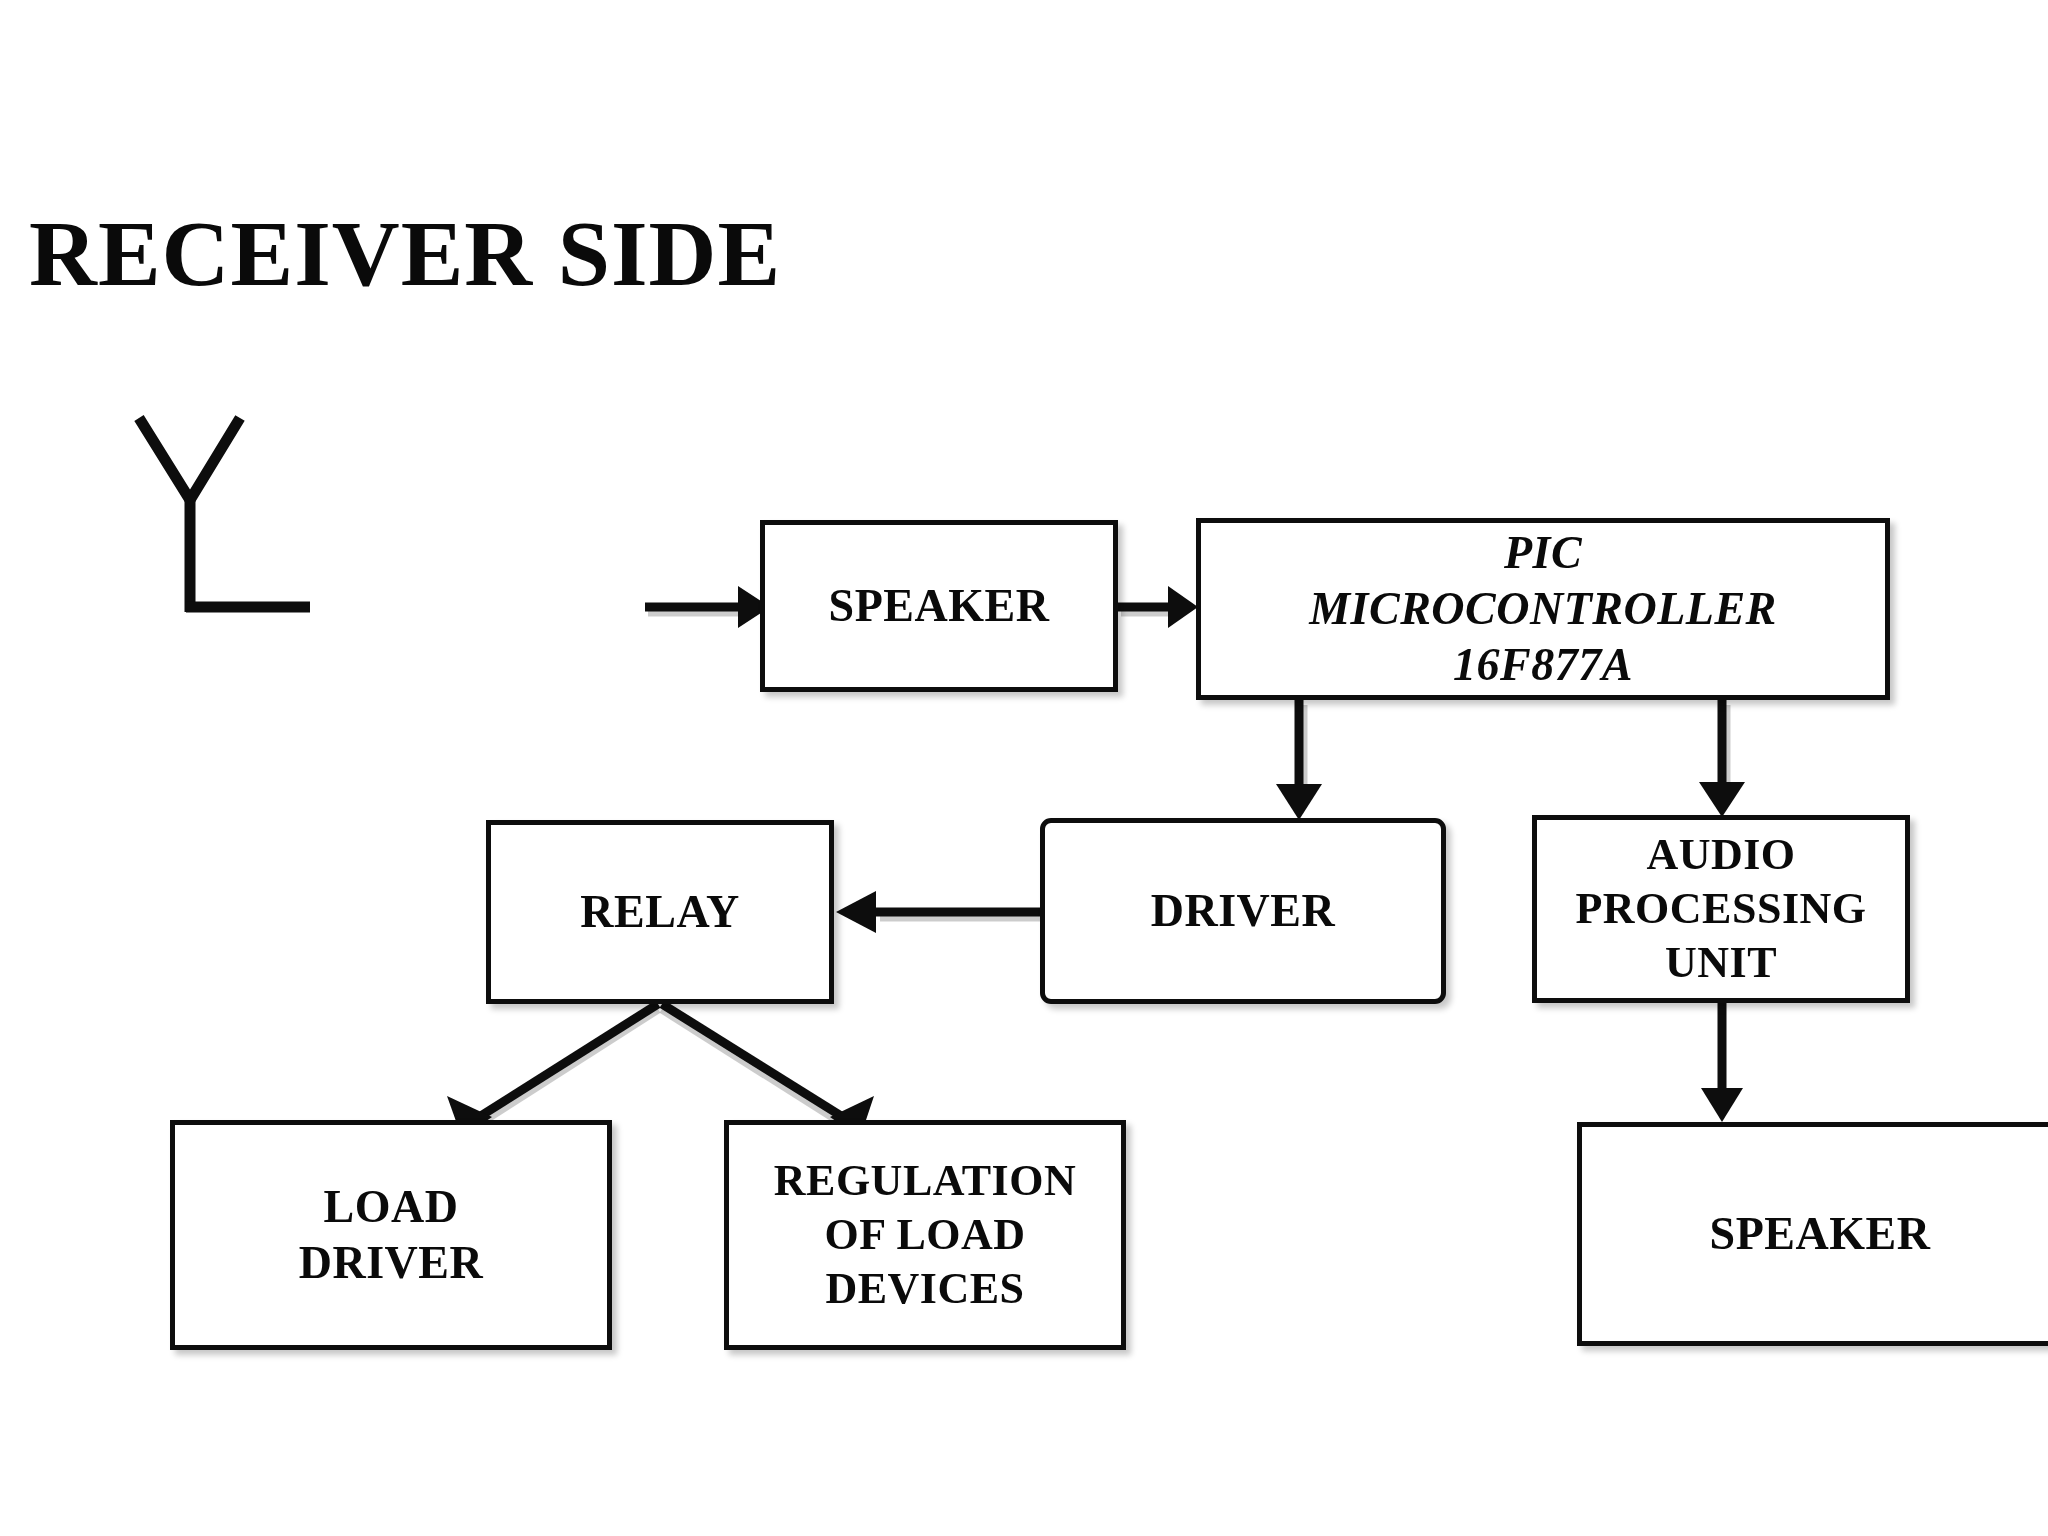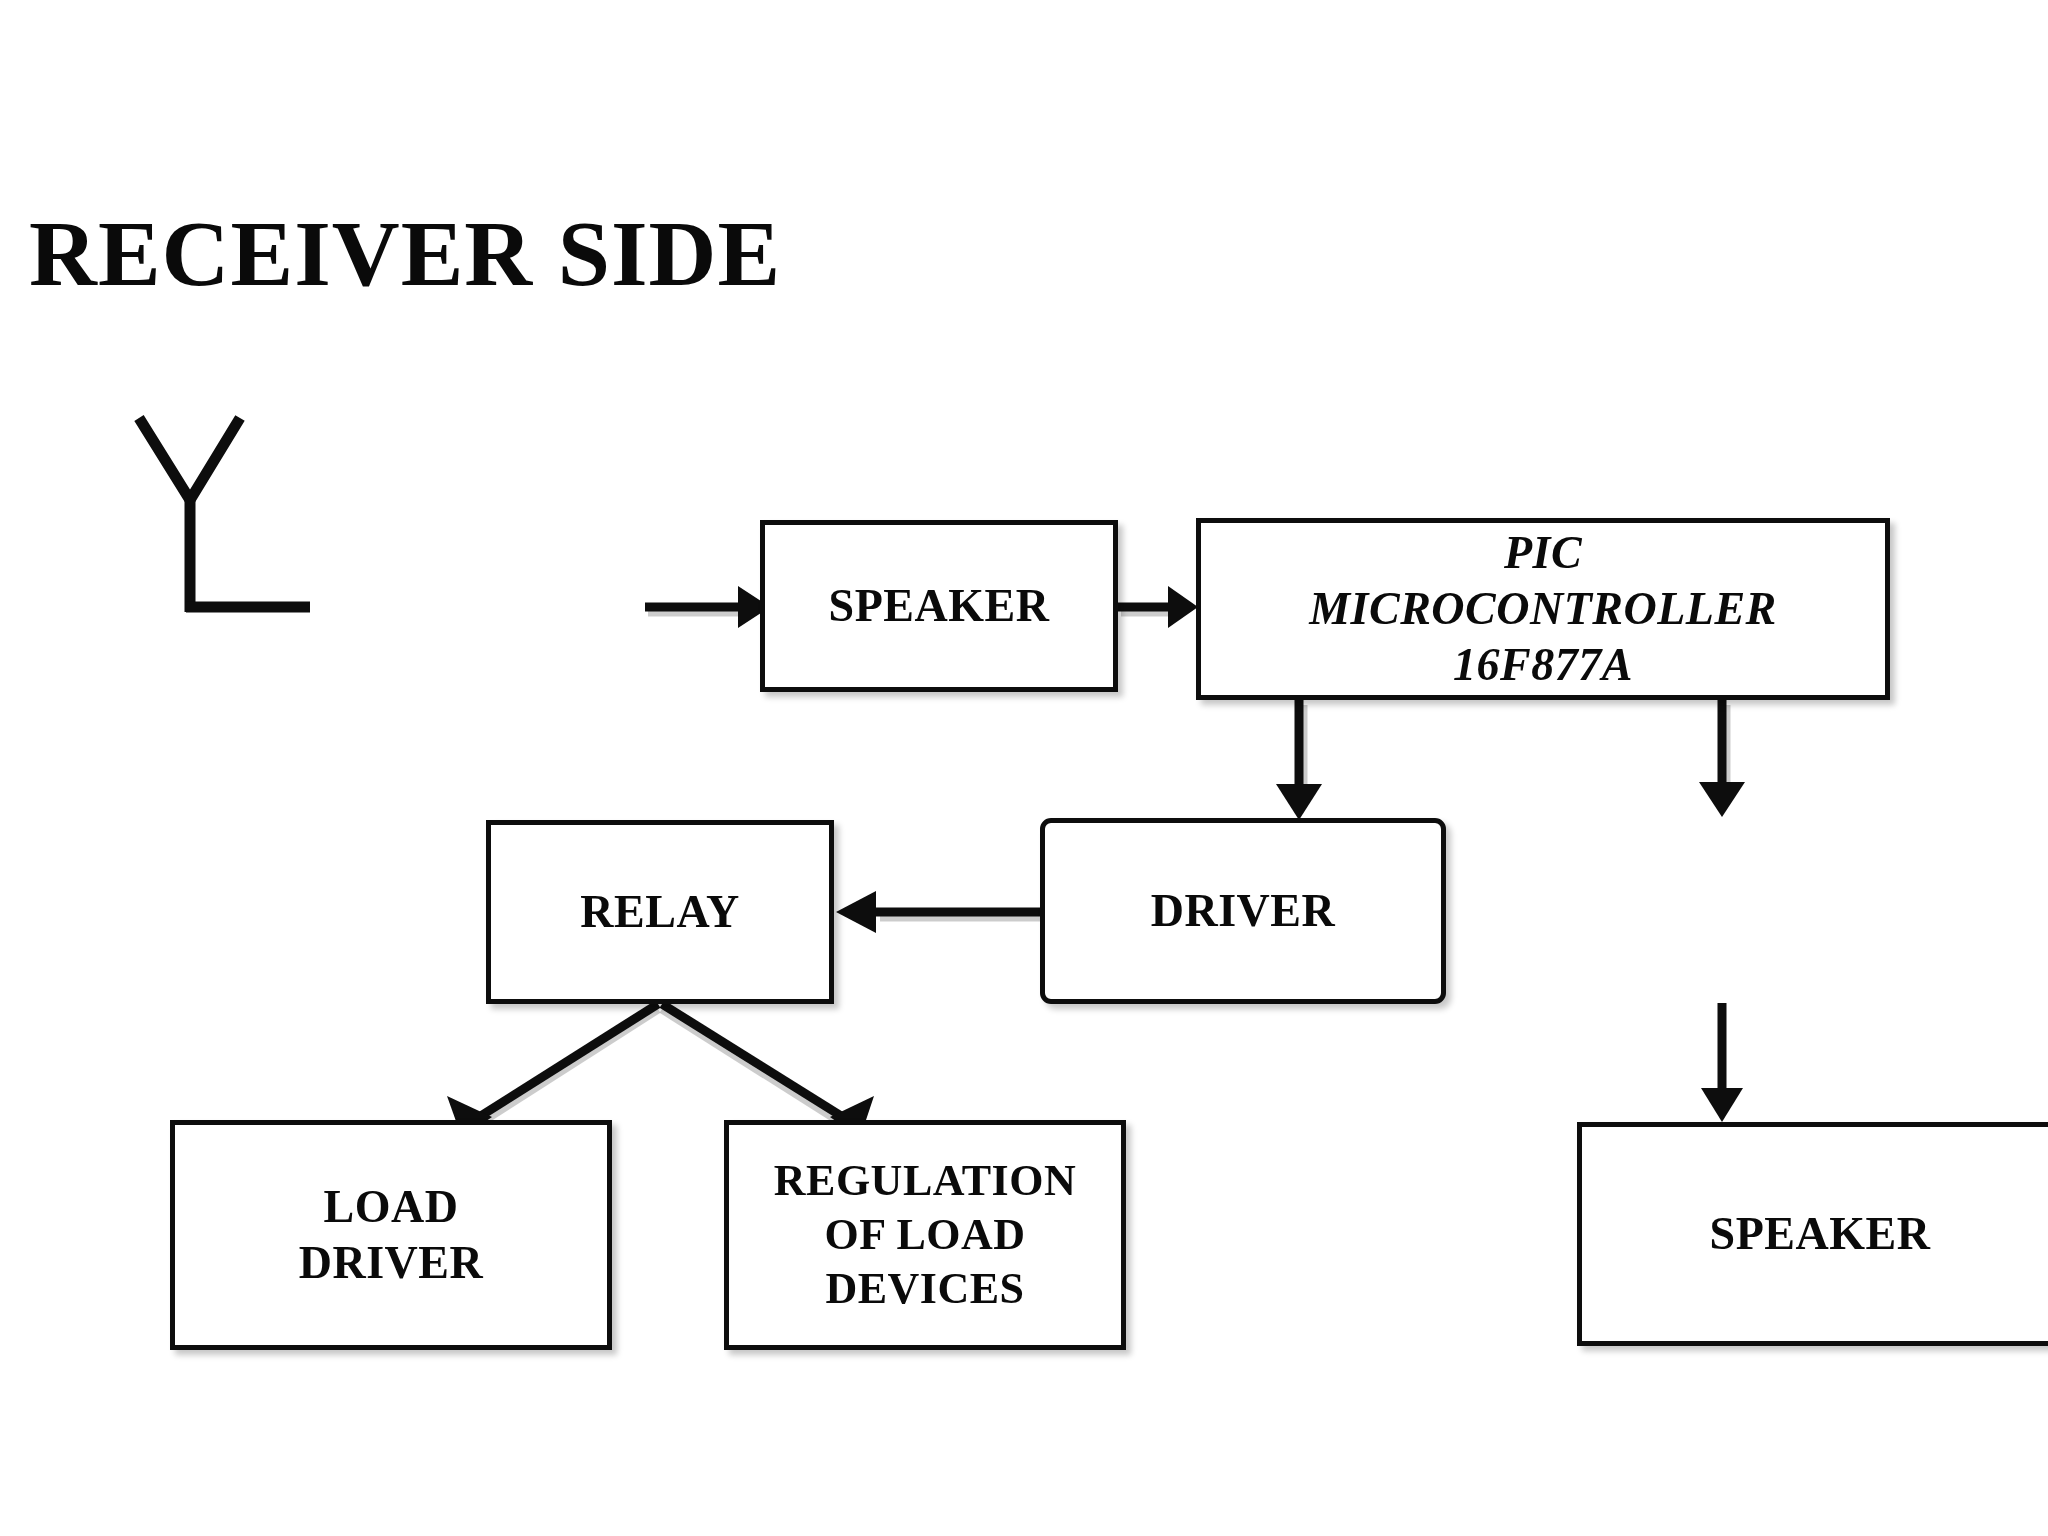--- a/index.html
+++ b/index.html
@@ -174,20 +174,25 @@
   </div>
 
   <div class="node" id="node-relay">
     <span class="label">RELAY</span>
   </div>
 
   <div class="node" id="node-driver">
     <span class="label">DRIVER</span>
   </div>
 
+  <div class="node" id="node-audio">
+    <span class="label">AUDIO
+PROCESSING
+UNIT</span>
+  </div>
 
   <div class="node" id="node-load">
     <span class="label">LOAD
 DRIVER</span>
   </div>
 
   <div class="node" id="node-regulation">
     <span class="label">REGULATION
 OF LOAD
 DEVICES</span>

